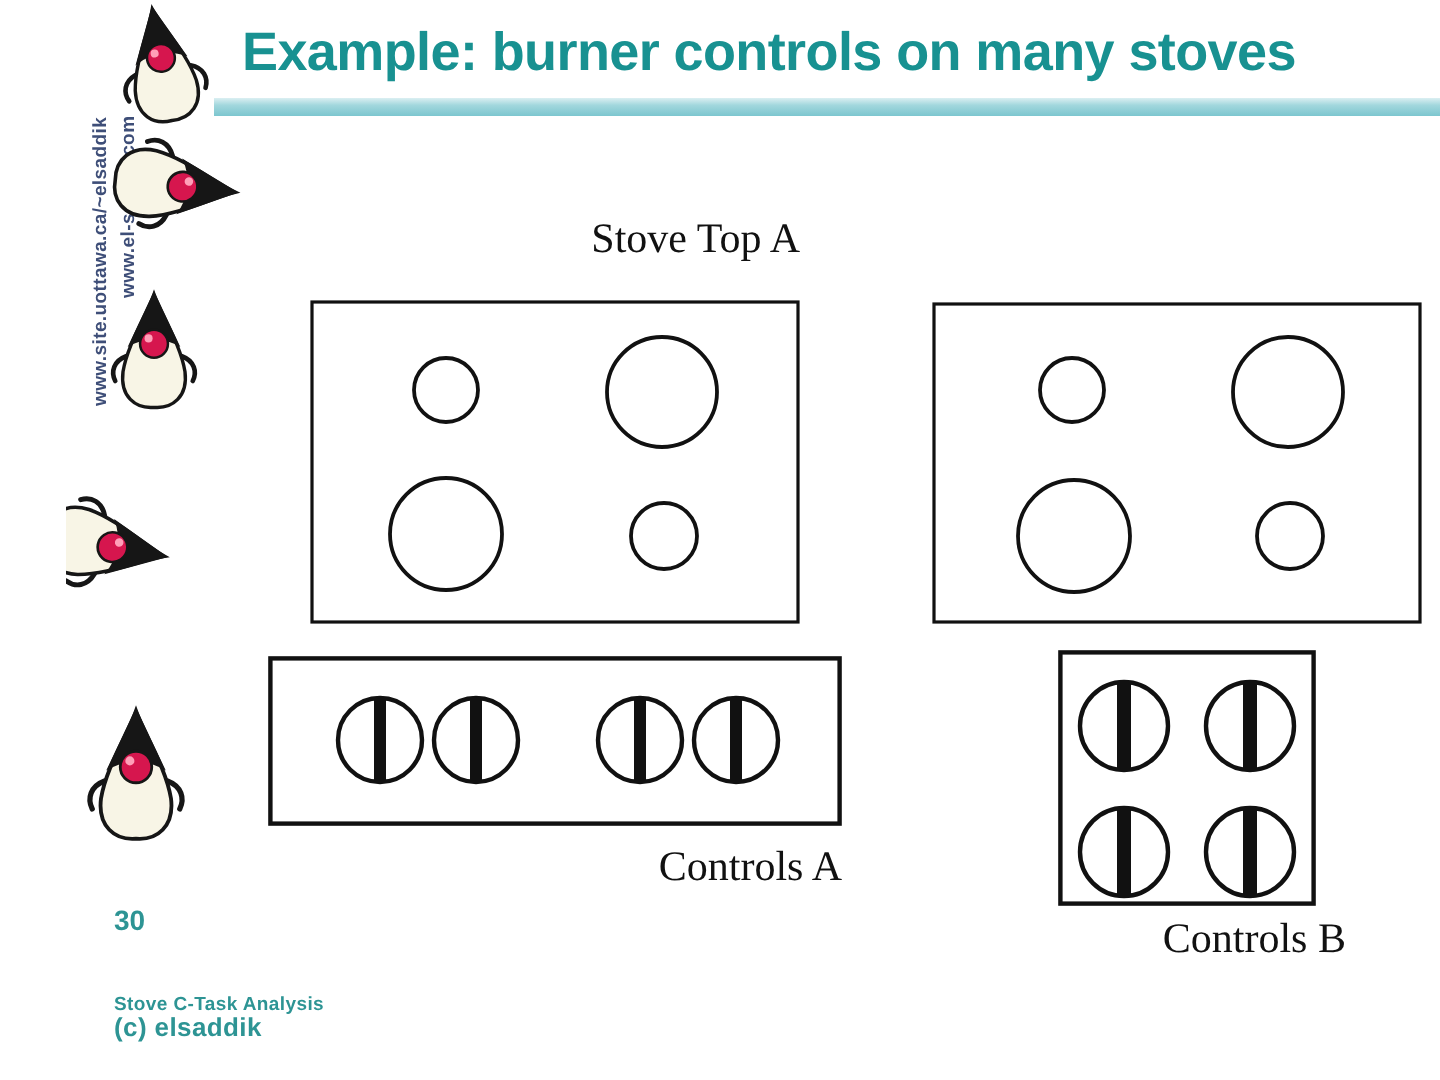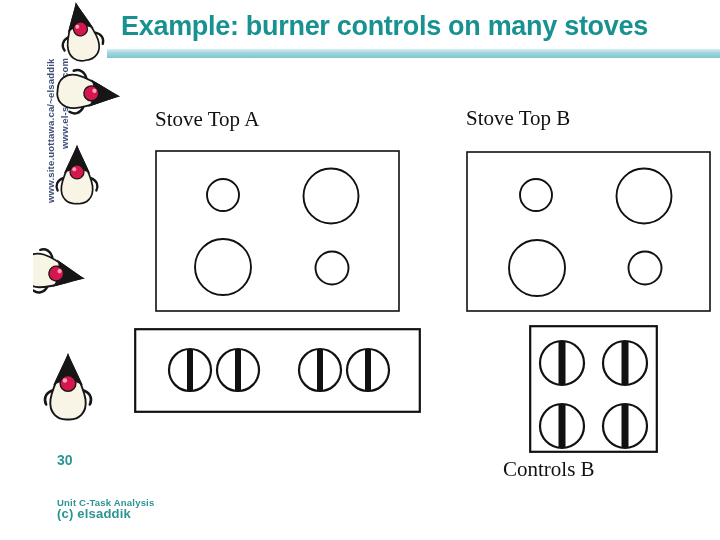--- a/index.html
+++ b/index.html
@@ -29,21 +29,21 @@
   .vtext.personal{left:25px;top:149px;}
   .duke{position:absolute;}
   .duke svg{display:block;width:100%;height:100%;}
   .duke1{left:22px;top:1px;width:52px;height:62px;transform:rotate(-10deg);}
   .duke2{left:30px;top:60px;width:50px;height:66px;transform:rotate(96deg);}
   .duke3{left:20px;top:144px;width:48px;height:62px;}
   .duke4{left:-6px;top:240px;width:52px;height:66px;transform:rotate(100deg);}
   .duke5{left:6px;top:352px;width:58px;height:70px;}
   
   .diagram-label{
-    position:absolute;text-align:left;
+    position:absolute;text-align:right;
     font-family:"Liberation Serif","DejaVu Serif",serif;
     font-size:21px;line-height:24px;color:#111111;white-space:nowrap;
   }
   .label-stove-a{left:122px;top:107px;width:245px;}
   .label-stove-b{left:433px;top:106px;width:245px;}
   .label-controls-a{left:101px;top:421px;width:287px;}
   .label-controls-b{left:470px;top:457px;width:170px;}
   
   .dbox{position:absolute;}
   .dbox svg{display:block;}
@@ -119,21 +119,20 @@
   <div class="dbox box-stove-a">
     <svg width="245" height="162" viewBox="0 0 245 162">
       <rect x="1" y="1" width="243" height="160" fill="none" stroke="#111" stroke-width="1.6"></rect>
       <circle cx="68" cy="45" r="16" fill="none" stroke="#111" stroke-width="1.9"></circle>
       <circle cx="176" cy="46" r="27.5" fill="none" stroke="#111" stroke-width="1.9"></circle>
       <circle cx="68" cy="117" r="28" fill="none" stroke="#111" stroke-width="1.9"></circle>
       <circle cx="177" cy="118" r="16.5" fill="none" stroke="#111" stroke-width="1.9"></circle>
     </svg>
   </div>
 
-  <div class="diagram-label label-stove-b">Stove Top B</div>
   <div class="dbox box-stove-b">
     <svg width="245" height="161" viewBox="0 0 245 161">
       <rect x="1" y="1" width="243" height="159" fill="none" stroke="#111" stroke-width="1.6"></rect>
       <circle cx="70" cy="44" r="16" fill="none" stroke="#111" stroke-width="1.9"></circle>
       <circle cx="178" cy="45" r="27.5" fill="none" stroke="#111" stroke-width="1.9"></circle>
       <circle cx="71" cy="117" r="28" fill="none" stroke="#111" stroke-width="1.9"></circle>
       <circle cx="179" cy="117" r="16.5" fill="none" stroke="#111" stroke-width="1.9"></circle>
     </svg>
   </div>
 
@@ -151,20 +150,21 @@
       <g>
         <circle cx="186" cy="42" r="21" fill="none" stroke="#111" stroke-width="2.2"></circle>
         <rect x="183" y="21" width="6" height="42" fill="#111"></rect>
       </g>
       <g>
         <circle cx="234" cy="42" r="21" fill="none" stroke="#111" stroke-width="2.2"></circle>
         <rect x="231" y="21" width="6" height="42" fill="#111"></rect>
       </g>
     </svg>
   </div>
+  <div class="diagram-label label-controls-a">Controls A</div>
 
   <div class="dbox box-controls-b">
     <svg width="129" height="128" viewBox="0 0 129 128">
       <rect x="1.2" y="1.2" width="126.6" height="125.6" fill="none" stroke="#111" stroke-width="2.2"></rect>
       <g>
         <circle cx="33" cy="38" r="22" fill="none" stroke="#111" stroke-width="2.2"></circle>
         <rect x="29.5" y="16" width="7" height="44" fill="#111"></rect>
       </g>
       <g>
         <circle cx="96" cy="38" r="22" fill="none" stroke="#111" stroke-width="2.2"></circle>
@@ -176,16 +176,16 @@
       </g>
       <g>
         <circle cx="96" cy="101" r="22" fill="none" stroke="#111" stroke-width="2.2"></circle>
         <rect x="92.5" y="79" width="7" height="44" fill="#111"></rect>
       </g>
     </svg>
   </div>
   <div class="diagram-label label-controls-b">Controls B</div>
 
   <div class="page-number">30</div>
-  <div class="footer-line1">Unit C-Task Analysis</div>
+  <div class="footer-line1">Stove C-Task Analysis</div>
   <div class="footer-line2">(c) elsaddik</div>
 
 </div>
 
 </body></html>

